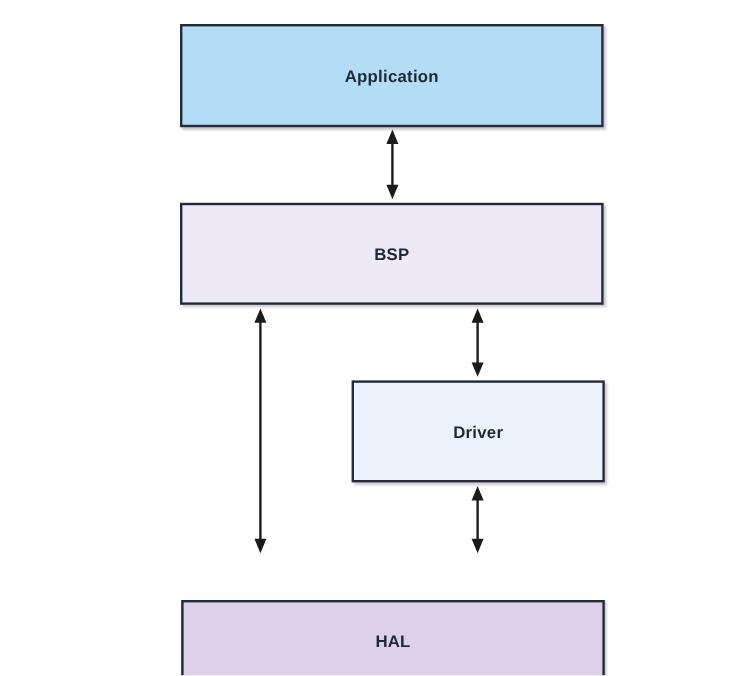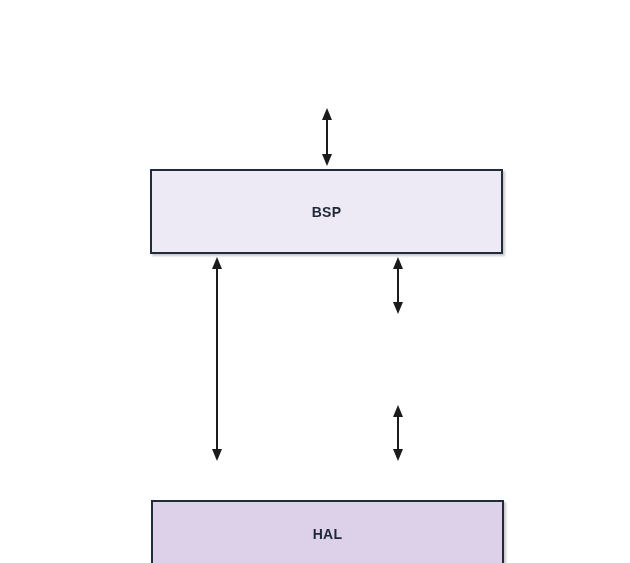--- a/index.html
+++ b/index.html
@@ -43,25 +43,31 @@
     pointer-events: none;
   }
   .arrow-layer line    { stroke: currentColor; stroke-width: 2; }
   .arrow-layer polygon { fill: currentColor; }
 </style>
 </head>
 <body>
 
 <div class="canvas">
 
+  <div class="node node-application" style="background-color: rgb(179, 221, 244);">
+    <span class="label">Application</span>
+  </div>
 
   <div class="node node-bsp" style="background-color: rgb(237, 233, 245);">
     <span class="label">BSP</span>
   </div>
 
+  <div class="node node-driver" style="background-color: rgb(234, 243, 252);">
+    <span class="label">Driver</span>
+  </div>
 
   <div class="node node-hal" style="background-color: rgb(220, 209, 232);">
     <span class="label">HAL</span>
   </div>
 
   <svg class="arrow-layer" viewBox="0 0 630 563" xmlns="http://www.w3.org/2000/svg" style="color: rgb(27, 27, 27);">
 
     <g>
       <line x1="327" y1="117" x2="327" y2="157"></line>
       <polygon points="327,108 322,120 332,120"></polygon>

